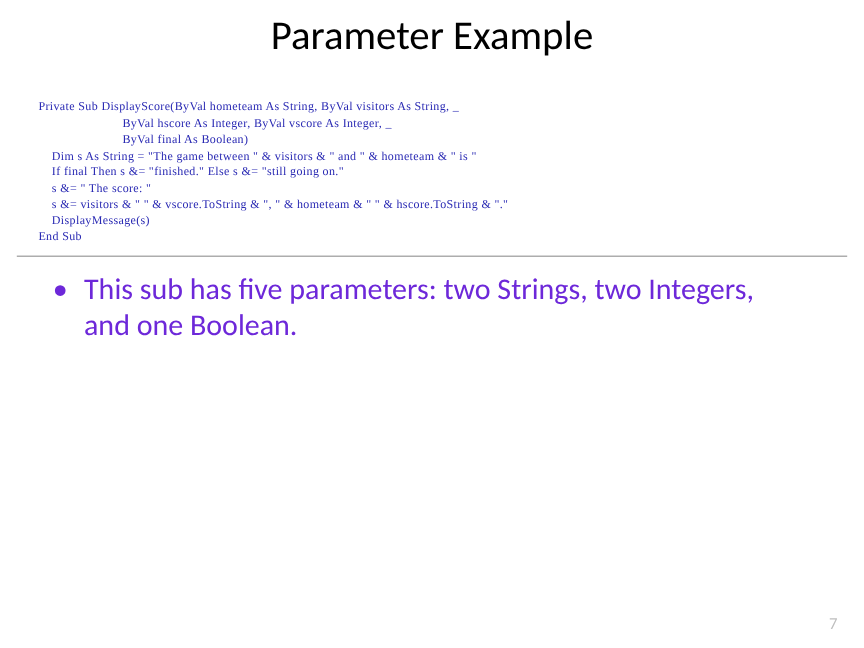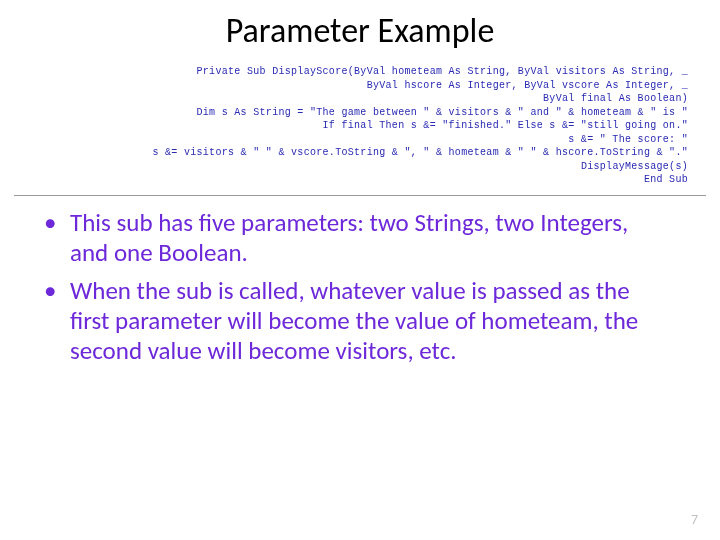--- a/index.html
+++ b/index.html
@@ -14,33 +14,32 @@
   .slide {
     width: 100%;
     height: 100%;
     padding: 10px 0 0 0;
   }
   .title {
     text-align: center;
     font-size: 34px;
     color: #000;
     font-weight: 400;
-    margin-bottom: 14px;
+    margin-bottom: 32px;
   }
   .code-block {
-    font-family: Liberation Mono, monospace;
+    font-family: Liberation Serif, serif;
     font-size: 10px;
     color: #2929b3;
     padding: 0 18px 8px 18px;
     line-height: 1.35;
     letter-spacing: 0.3px;
     white-space: pre;
     border-bottom: 1px solid #999;
     margin: 0 14px 12px 14px;
-    text-align: right;
   }
   .bullets {
     list-style: none;
     padding: 0 50px 0 70px;
   }
   .bullets li {
     position: relative;
     font-size: 25px;
     color: #6d28d9;
     line-height: 1.2;
@@ -72,17 +71,16 @@
 <span>                         ByVal final As Boolean)</span>
 <span>    Dim s As String = "The game between " &amp; visitors &amp; " and " &amp; hometeam &amp; " is "</span>
 <span>    If final Then s &amp;= "finished." Else s &amp;= "still going on."</span>
 <span>    s &amp;= " The score: "</span>
 <span>    s &amp;= visitors &amp; " " &amp; vscore.ToString &amp; ", " &amp; hometeam &amp; " " &amp; hscore.ToString &amp; "."</span>
 <span>    DisplayMessage(s)</span>
 <span>End Sub</span></div>
 
   <ul class="bullets">
     <li>This sub has five parameters: two Strings, two Integers, and one Boolean.</li>
-    <li>When the sub is called, whatever value is passed as the first parameter will become the value of hometeam, the second value will become visitors, etc.</li>
   </ul>
 
   <div class="page-num">7</div>
 </div>
 
 </body></html>

